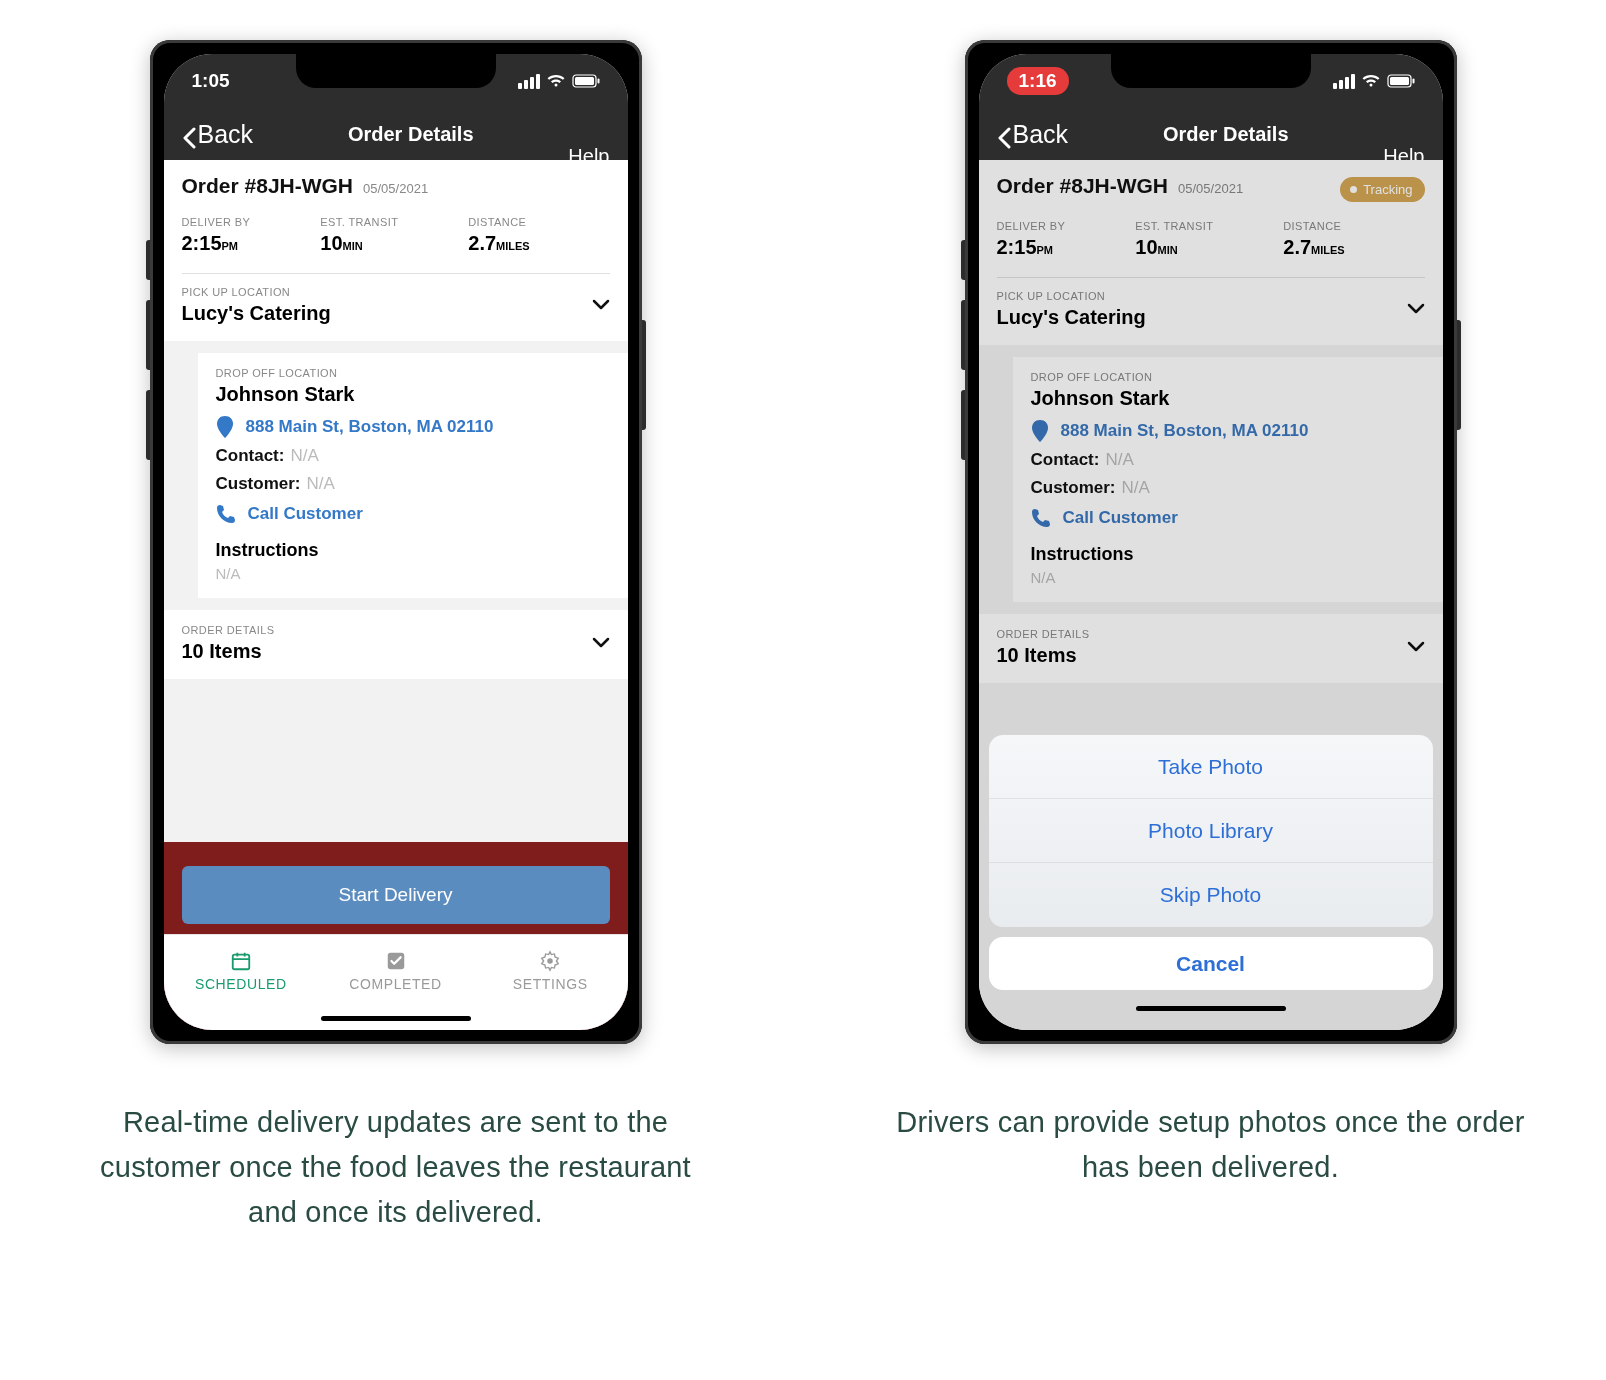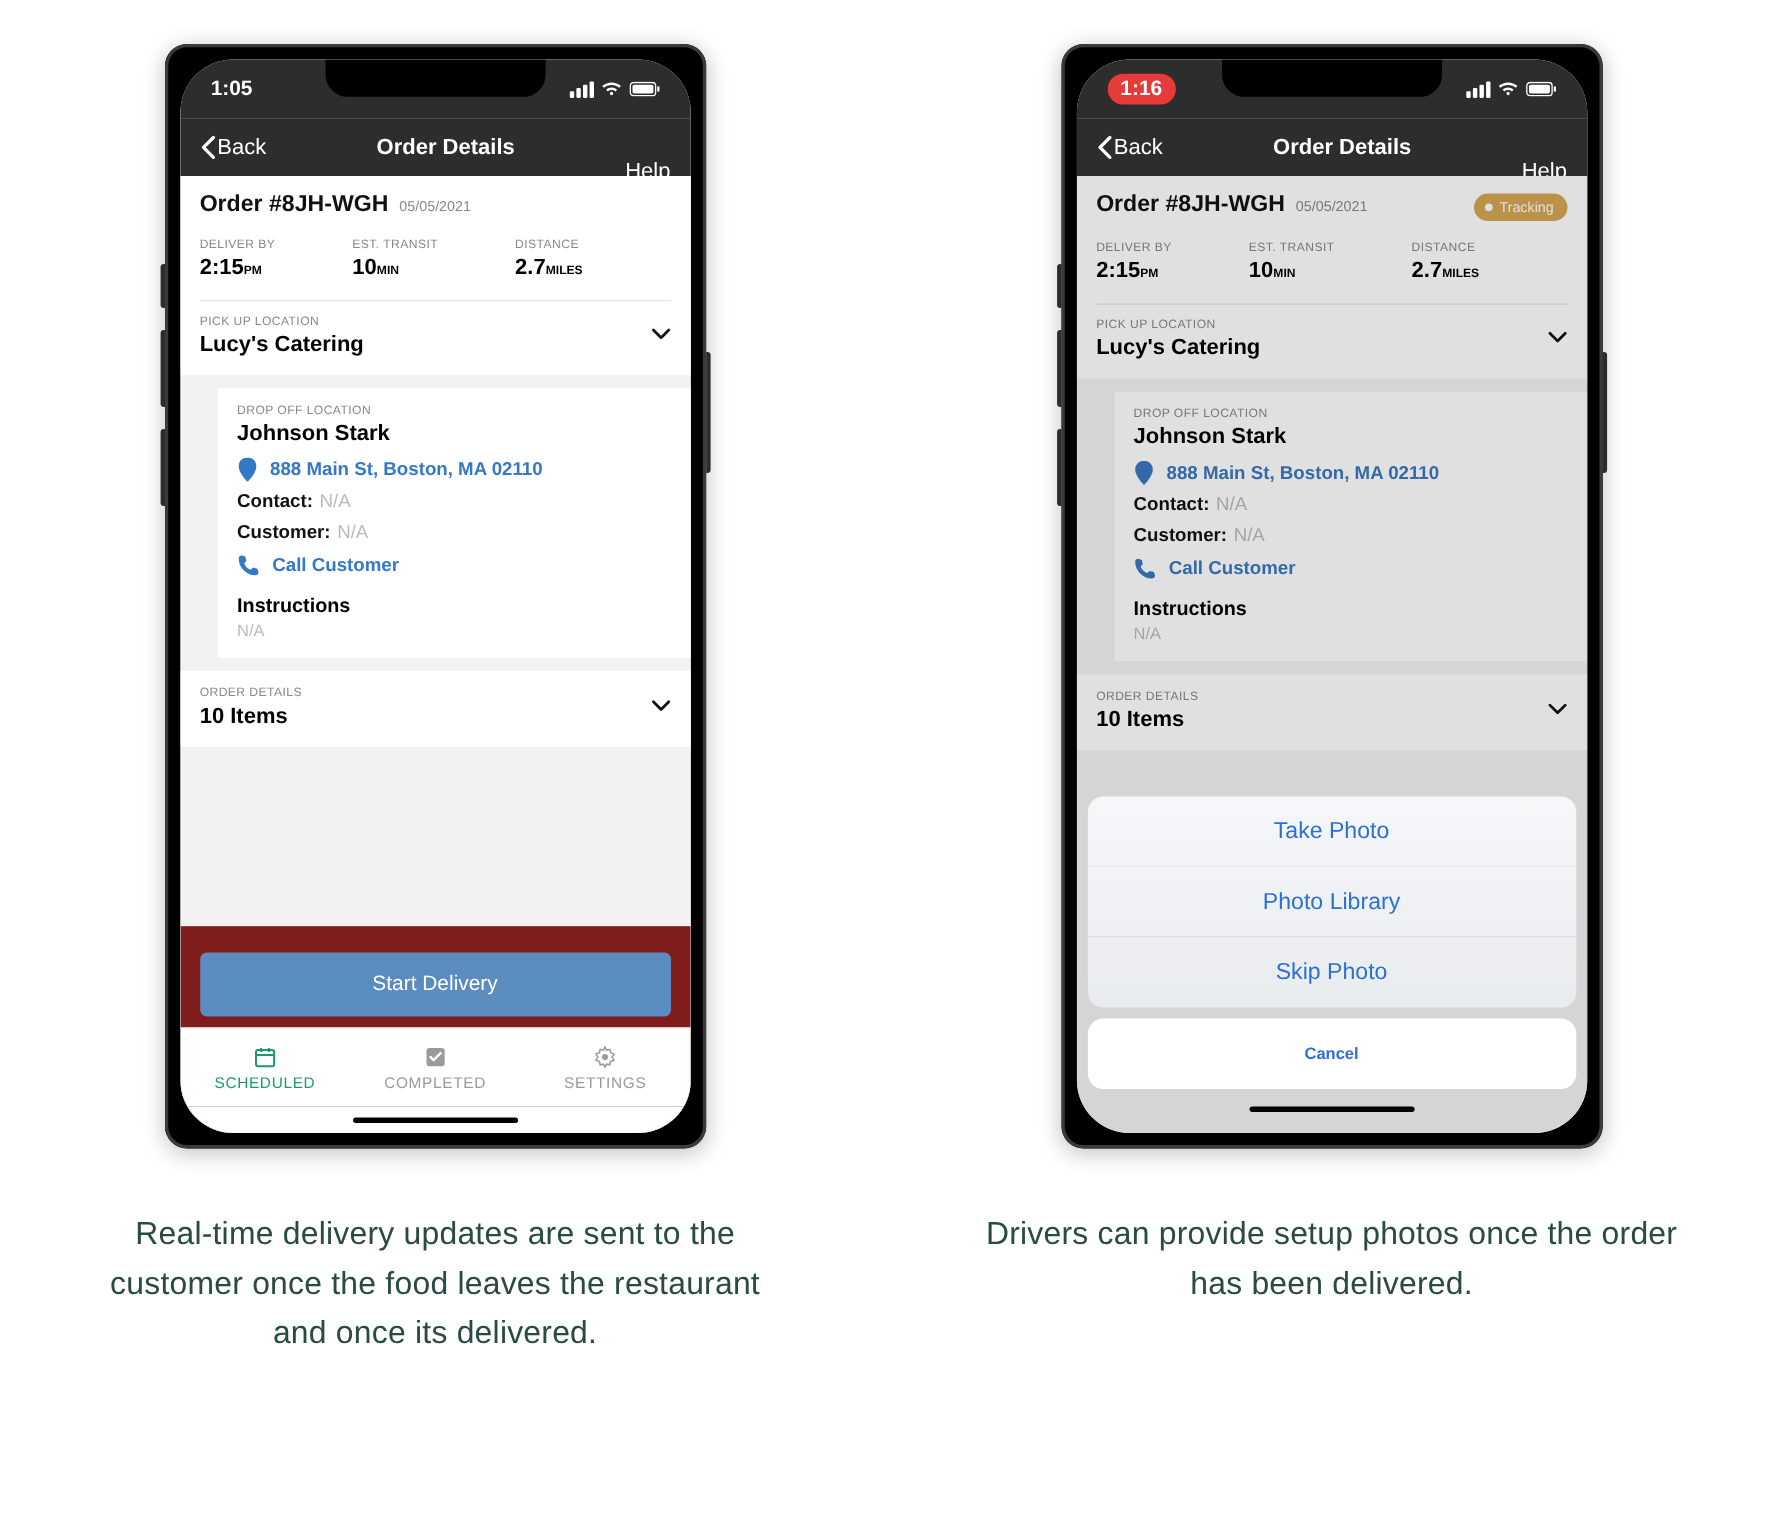--- a/index.html
+++ b/index.html
@@ -17,21 +17,21 @@
 .notch { position: absolute; top: 0; left: 50%; transform: translateX(-50%); width: 200px; height: 34px; background: #000; border-radius: 0 0 20px 20px; z-index: 50; }
 .status-bar { height: 54px; background: #2d2d2d; display: flex; align-items: center; justify-content: space-between; padding: 0 28px; color: #fff; z-index: 40; position: relative; }
 .status-time { font-size: 19px; font-weight: 600; }
 .status-time.rec { background: #e63b3b; border-radius: 14px; padding: 3px 12px; }
 .status-icons { display: flex; align-items: center; gap: 6px; }
 .sig { display: flex; gap: 2px; align-items: flex-end; }
 .sig i { width: 4px; background: #fff; display: block; border-radius: 1px; }
 .sig i:nth-child(1){height:6px;} .sig i:nth-child(2){height:9px;} .sig i:nth-child(3){height:12px;} .sig i:nth-child(4){height:15px;}
 .wifi svg, .batt svg { display: block; }
 .nav-bar { height: 52px; background: #2d2d2d; display: flex; align-items: center; justify-content: space-between; padding: 0 18px; color: #fff; }
-.nav-back { display: flex; align-items: flex-start; font-size: 20px; font-weight: 400; cursor: pointer; }
+.nav-back { display: flex; align-items: flex-end; font-size: 25px; font-weight: 400; cursor: pointer; }
 .nav-back svg { width: 14px; height: 22px; margin-right: 2px; }
 .nav-title { font-size: 20px; font-weight: 600; }
 .nav-help { font-size: 20px; font-weight: 400; cursor: pointer; margin-top: 45px; }
 .content { flex: 1; background: #f2f2f2; overflow: hidden; display: flex; flex-direction: column; }
 .card { background: #fff; margin-bottom: 12px; }
 .card1 { padding: 14px 18px 16px; }
 .order-head { display: flex; align-items: baseline; gap: 10px; }
 .order-id { font-size: 21px; font-weight: 700; color: #111; }
 .order-date { font-size: 13px; color: #888; }
 .tracking-badge { margin-left: auto; background: #d8a54b; color: #fff; font-size: 13px; font-weight: 500; padding: 5px 12px 5px 10px; border-radius: 14px; display: flex; align-items: center; gap: 6px; }
@@ -63,21 +63,21 @@
 .tab.active { color: #1a9b6c; }
 .tab.inactive { color: #9a9a9a; }
 .home-ind { height: 24px; display: flex; align-items: center; justify-content: center; background: #fff; }
 .home-ind .bar { width: 150px; height: 5px; background: #000; border-radius: 3px; }
 .phone2 .home-ind { background: transparent; }
 .sheet-wrap { position: absolute; inset: 0; display: flex; flex-direction: column; justify-content: flex-end; padding: 0 10px 10px; z-index: 30; }
 .sheet-dim { position: absolute; inset: 0; background: rgba(0,0,0,0); }
 .sheet { background: linear-gradient(#f5f7f9,#e9ecef); border-radius: 14px; overflow: hidden; }
 .sheet-item { height: 64px; display: flex; align-items: center; justify-content: center; color: #2d6fd6; font-size: 21px; border-bottom: 1px solid rgba(0,0,0,.07); cursor: pointer; }
 .sheet-item:last-child { border-bottom: none; }
-.sheet-cancel { margin-top: 10px; background: #fff; border-radius: 14px; height: 64px; display: flex; align-items: center; justify-content: center; color: #2d6fd6; font-size: 15px; font-weight: 600; cursor: pointer; }
+.sheet-cancel { margin-top: 10px; background: #fff; border-radius: 14px; height: 53px; display: flex; align-items: center; justify-content: center; color: #2d6fd6; font-size: 21px; font-weight: 600; cursor: pointer; }
 .caption { margin-top: 56px; max-width: 640px; text-align: center; font-size: 29px; line-height: 1.55; color: #2a4b42; font-weight: 400; letter-spacing: .2px; }
 .phone2 .content-dim { filter: brightness(.88) saturate(.9); }
 </style>
 </head>
 <body>
 
 <div class="stage">
 <div class="phones-row">
 
 <div class="phone-col">

